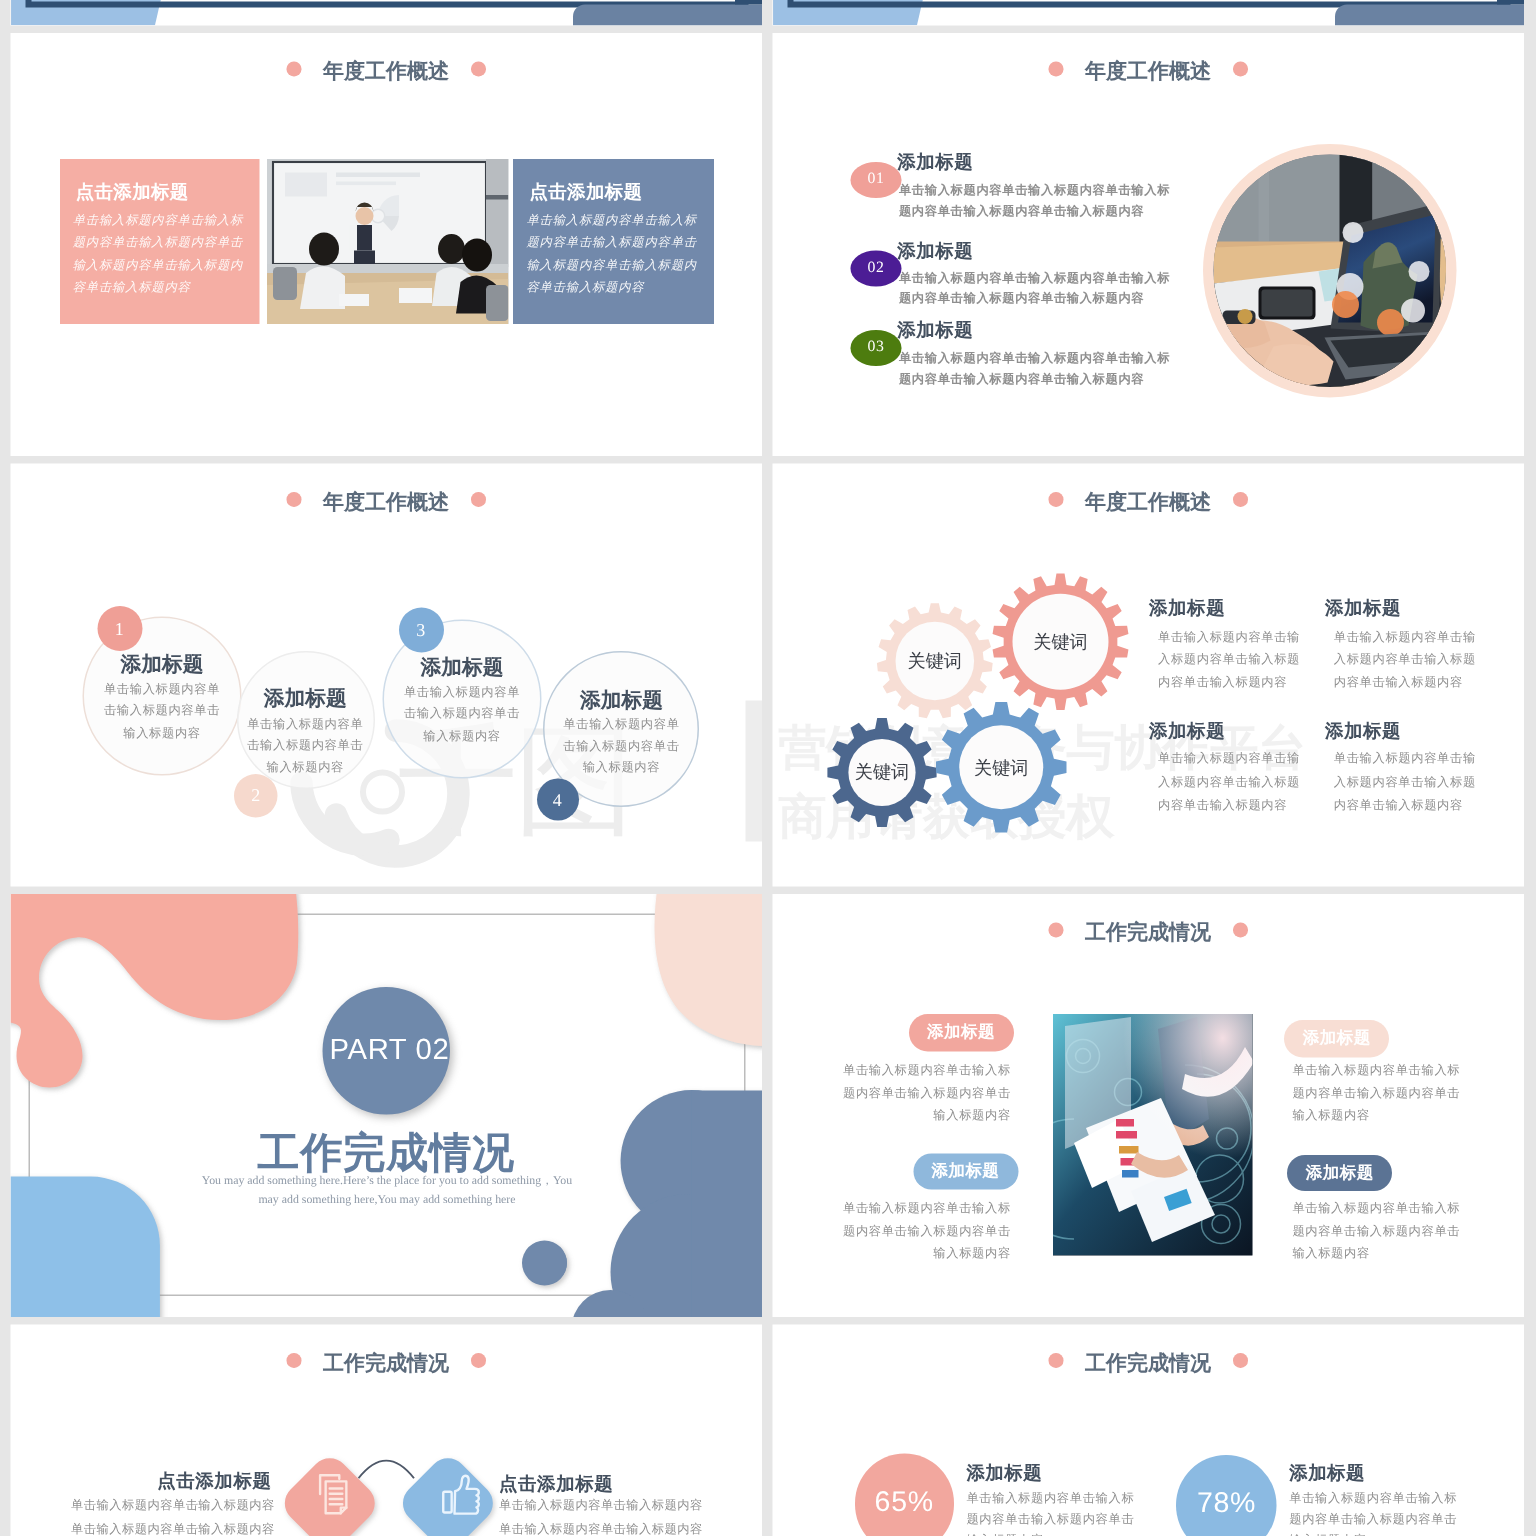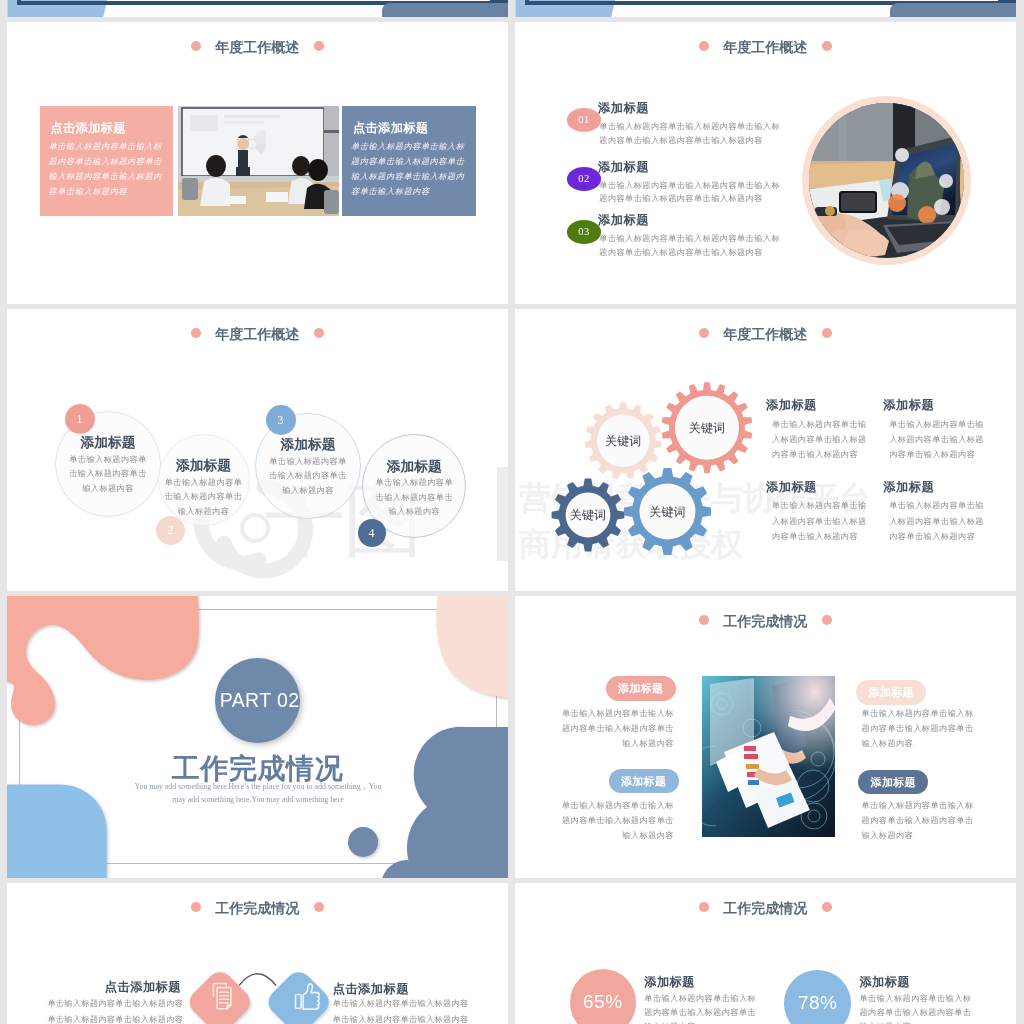--- a/index.html
+++ b/index.html
@@ -34,21 +34,21 @@
   .s1img{position:absolute;left:171.4px;top:84px;width:161px;height:110px;overflow:hidden;background:#cfd3d6;}
   .s1foot{position:absolute;left:37px;top:209.5px;width:420px;text-align:center;
           font-size:8.2px;letter-spacing:.42px;line-height:14.8px;color:#8f8f8f;}
 
   
   .s2row{position:absolute;left:52px;width:300px;}
   .s2num{position:absolute;left:0;top:6px;width:34px;height:23.7px;border-radius:50%;
          color:#fff;font-size:10.5px;line-height:23.7px;text-align:center;letter-spacing:.4px;
          font-family:"Liberation Serif",serif;}
   .s2h{position:absolute;left:31.1px;top:0;font-size:12.3px;font-weight:700;color:#44505f;letter-spacing:.4px;line-height:12.3px;}
-  .s2p{position:absolute;left:32.3px;top:17.5px;width:181px;font-size:8.2px;letter-spacing:.42px;line-height:13.9px;color:#8f8f8f;}
+  .s2p{position:absolute;left:32.3px;top:17.5px;width:181px;font-size:8.2px;letter-spacing:.42px;line-height:13.9px;color:#8f8f8f;font-weight:bold;}
   .s2circ{position:absolute;left:286.5px;top:73.6px;width:169px;height:169px;border-radius:50%;
           background:#fae0d3;padding:7px;box-sizing:border-box;}
   .s2circ .inner{width:100%;height:100%;border-radius:50%;overflow:hidden;position:relative;background:#6d7682;}
 
   
   .s3c{position:absolute;border-radius:50%;box-sizing:border-box;text-align:center;
        background:rgba(251,251,251,.72);border:1px solid #e2e2e2;}
   .s3c .h{position:absolute;left:0;right:0;font-size:13.8px;font-weight:700;color:#44505f;letter-spacing:0;line-height:13.8px;}
   .s3c .p{position:absolute;left:50%;transform:translateX(-50%);width:78px;font-size:8.2px;letter-spacing:.42px;line-height:14.4px;color:#8f8f8f;}
   .s3n{position:absolute;border-radius:50%;color:#fff;text-align:center;
@@ -170,21 +170,21 @@
   <div class="slide c1 r1">
     <div class="sttl">
       <span class="dot l"></span><span>年度工作概述</span><span class="dot r"></span>
     </div>
     <div class="s2row" style="top:80.4px">
       <div class="s2num" style="background:#f0a098">01</div>
       <div class="s2h">添加标题</div>
       <div class="s2p">单击输入标题内容单击输入标题内容单击输入标题内容单击输入标题内容单击输入标题内容</div>
     </div>
     <div class="s2row" style="top:139px">
-      <div class="s2num" style="background:#6d28d9">02</div>
+      <div class="s2num" style="background:#4c1d95">02</div>
       <div class="s2h">添加标题</div>
       <div class="s2p">单击输入标题内容单击输入标题内容单击输入标题内容单击输入标题内容单击输入标题内容</div>
     </div>
     <div class="s2row" style="top:192.3px">
       <div class="s2num" style="background:#4d7c0f">03</div>
       <div class="s2h">添加标题</div>
       <div class="s2p">单击输入标题内容单击输入标题内容单击输入标题内容单击输入标题内容单击输入标题内容</div>
     </div>
     <div class="s2circ">
         <div class="inner"><svg width="155" height="155" viewBox="0 0 155 155">

